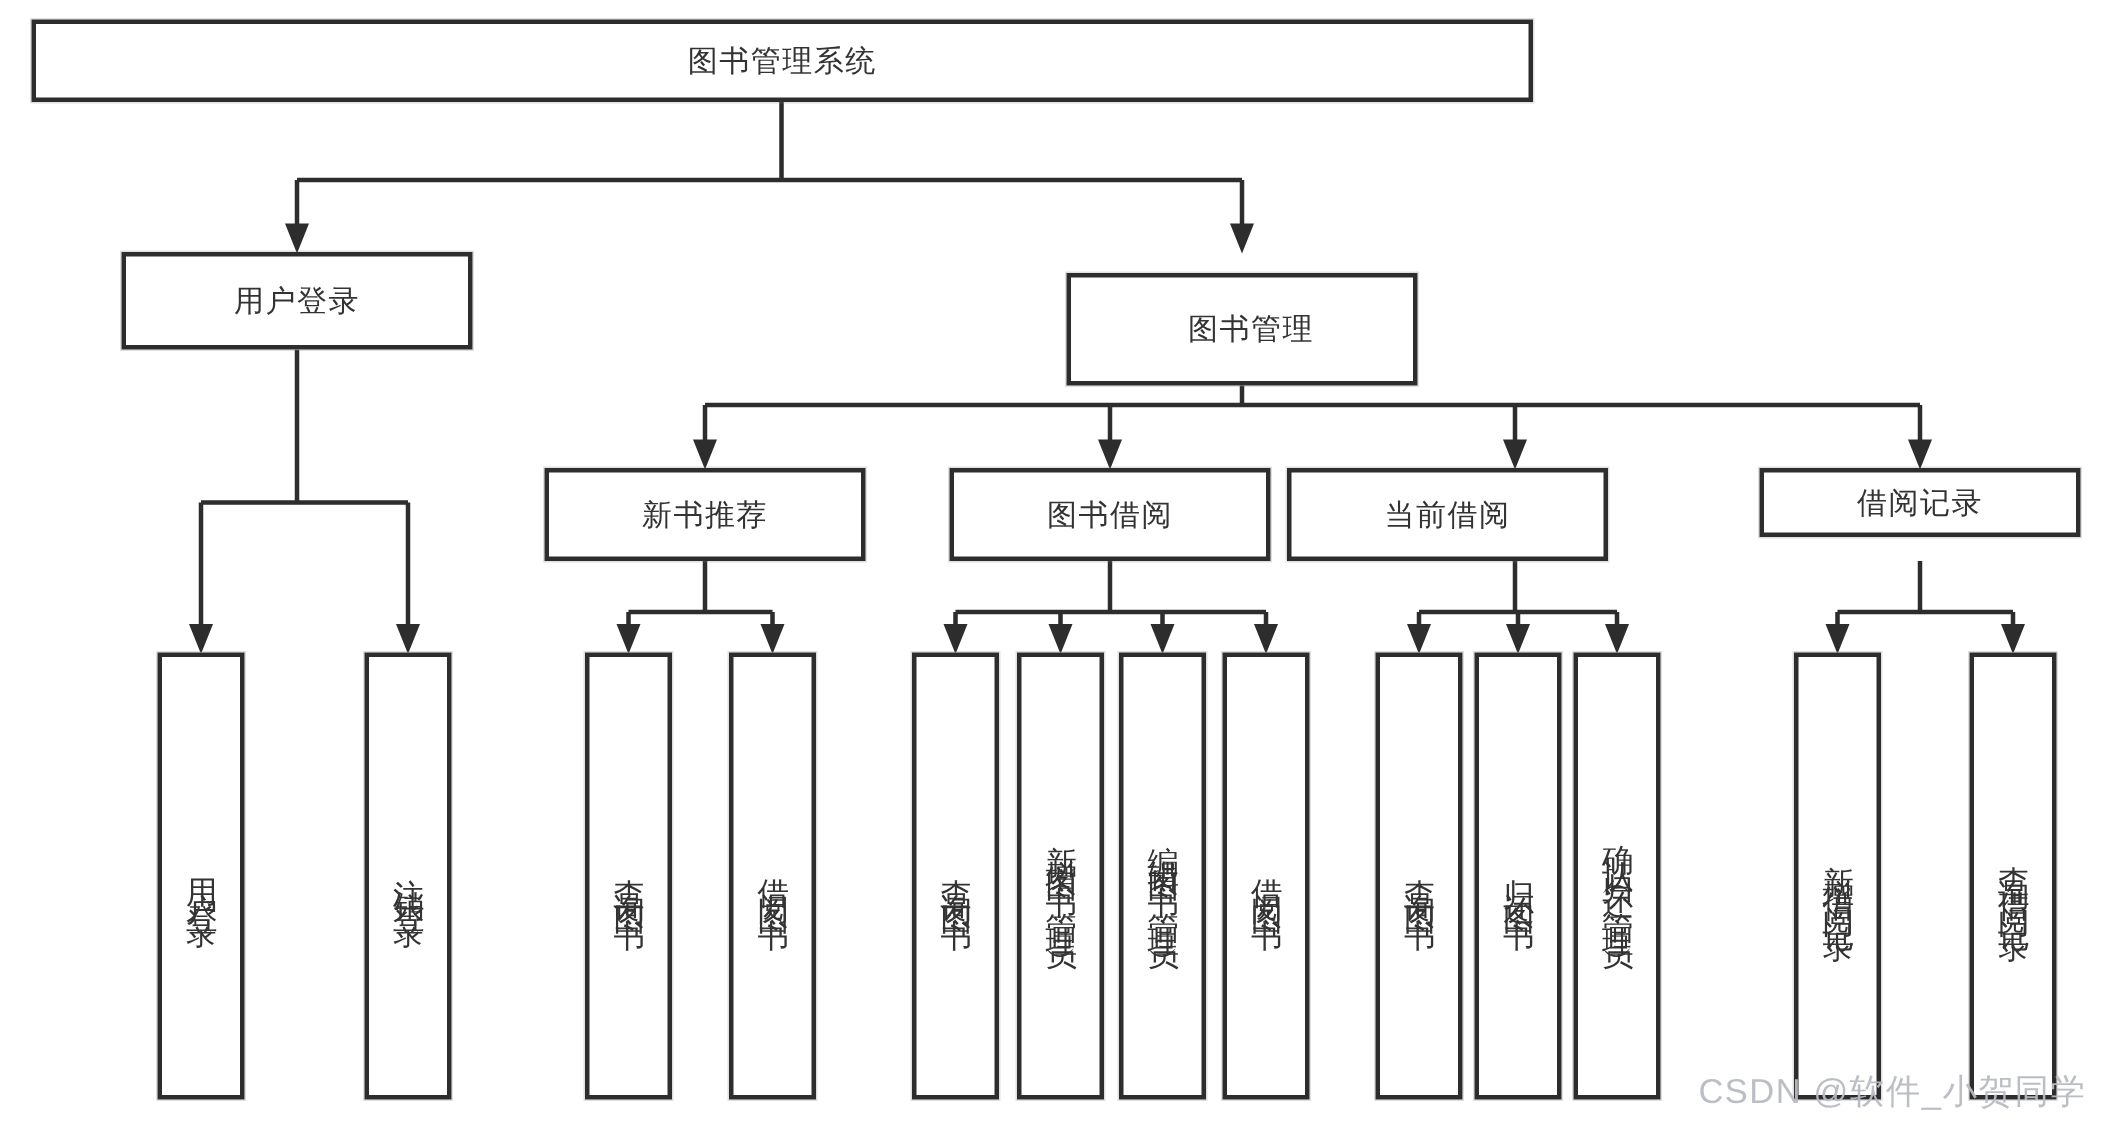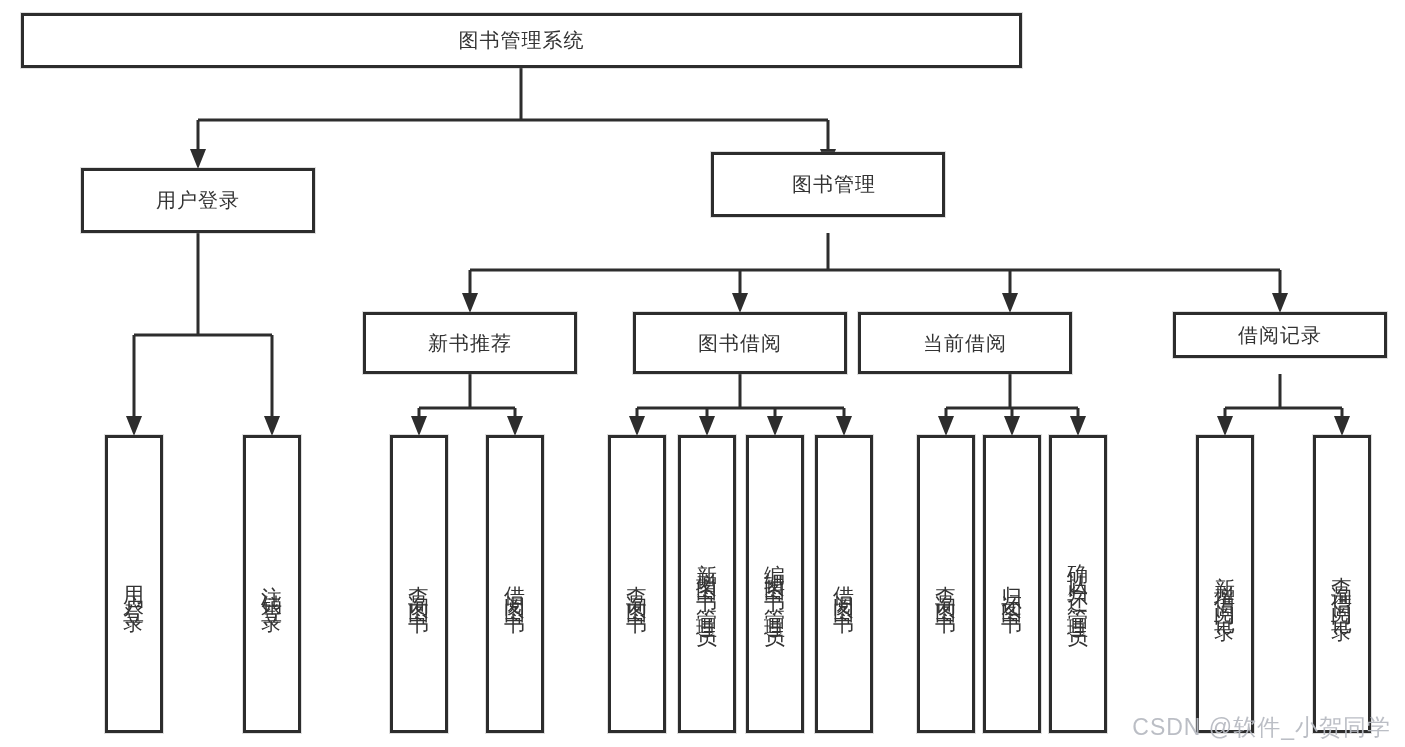--- a/index.html
+++ b/index.html
@@ -60,21 +60,21 @@
     <polygon points="938,416 954,416 946,436"></polygon>
     <polygon points="1004,416 1020,416 1012,436"></polygon>
     <polygon points="1070,416 1086,416 1078,436"></polygon>
     <polygon points="1217,416 1233,416 1225,436"></polygon>
     <polygon points="1334,416 1350,416 1342,436"></polygon>
   </svg>
 
   <div class="node" style="left:21px;top:13px;width:1001px;height:55px;">图书管理系统</div>
 
   <div class="node" style="left:81px;top:168px;width:234px;height:65px;">用户登录</div>
-  <div class="node" style="left:711px;top:152px;width:234px;height:65px;padding-left:12px;">图书管理</div>
+  <div class="node" style="left:711px;top:182px;width:234px;height:75px;padding-left:12px;">图书管理</div>
 
   <div class="node" style="left:633px;top:312px;width:214px;height:62px;">图书借阅</div>
   <div class="node" style="left:363px;top:312px;width:214px;height:62px;">新书推荐</div>
   <div class="node" style="left:858px;top:312px;width:214px;height:62px;">当前借阅</div>
   <div class="node" style="left:1173px;top:312px;width:214px;height:46px;">借阅记录</div>
 
   <div class="node leaf" style="left:105px;top:435px;width:58px;height:298px;">用户登录</div>
   <div class="node leaf" style="left:243px;top:435px;width:58px;height:298px;">注销登录</div>
 
   <div class="node leaf" style="left:390px;top:435px;width:58px;height:298px;">查询图书</div>

